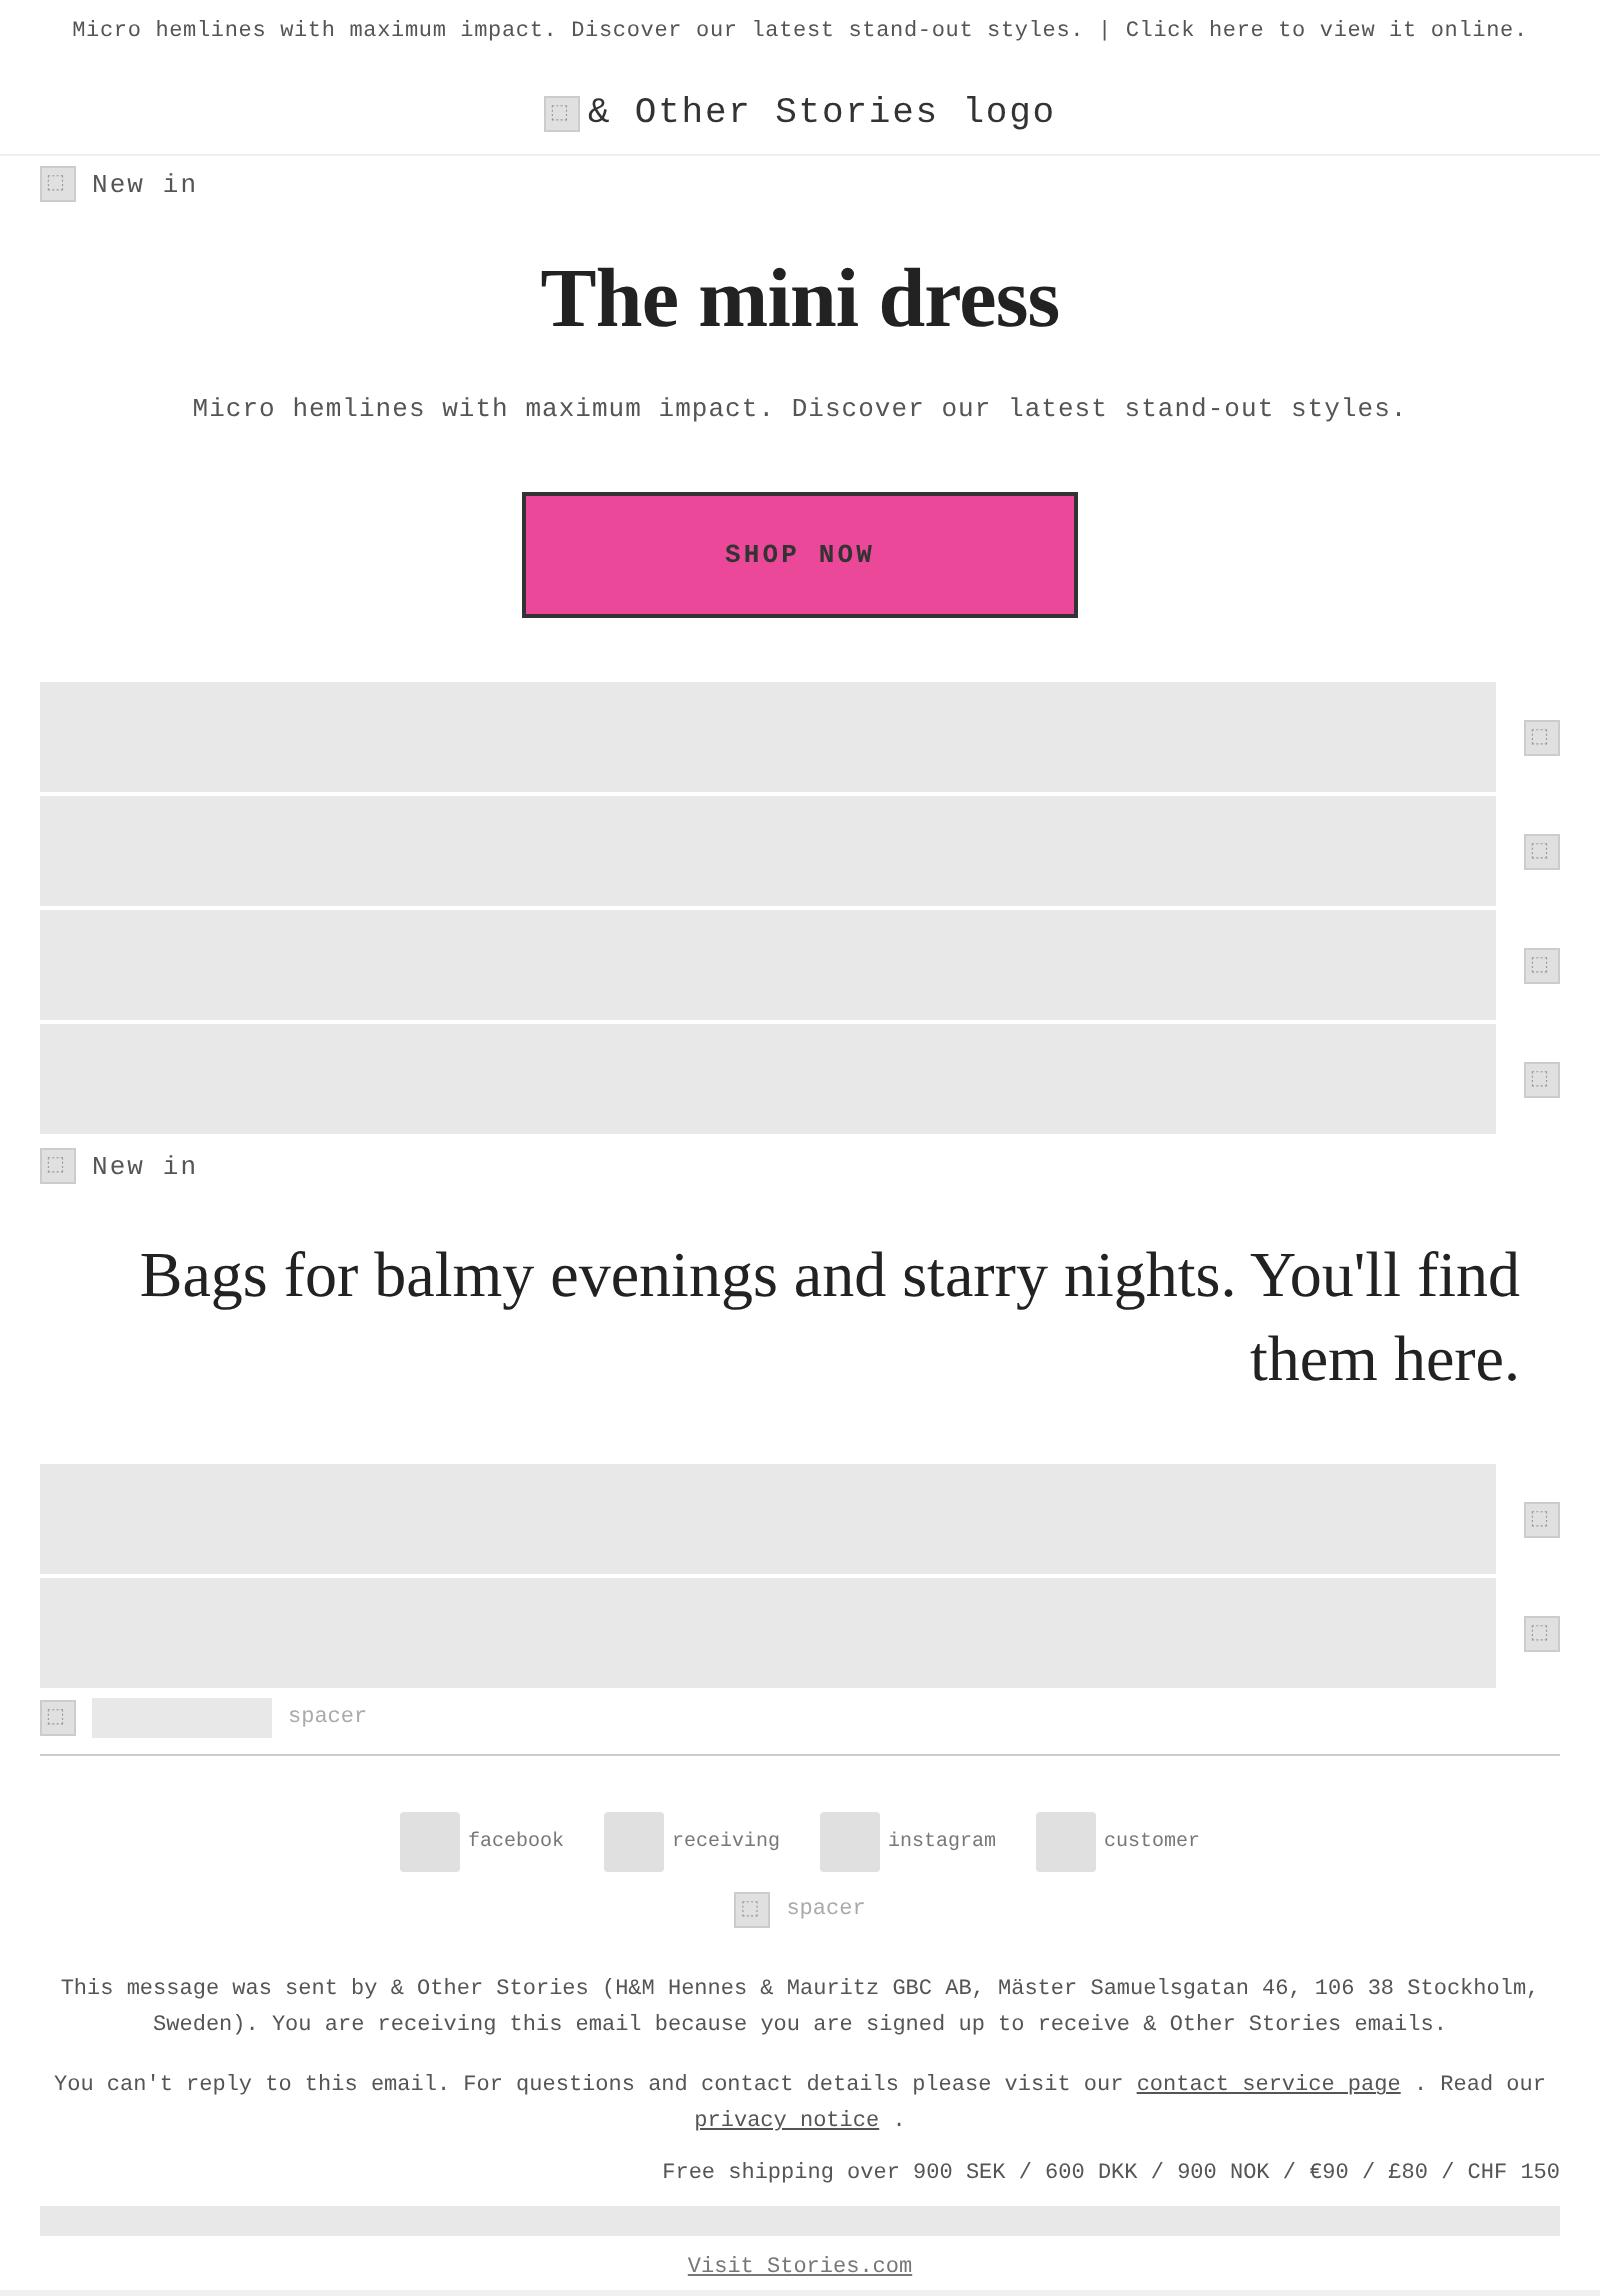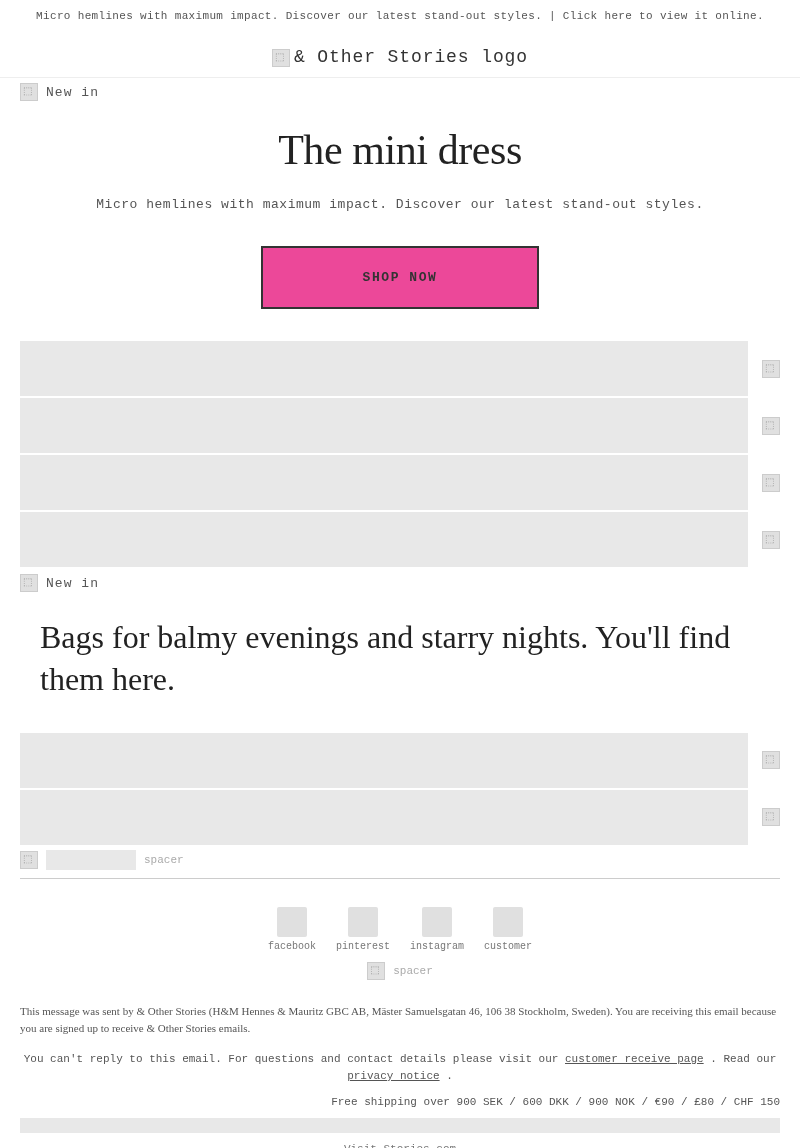--- a/index.html
+++ b/index.html
@@ -40,21 +40,21 @@
       color: #555;
       margin-left: 10px;
     }
     .hero-section {
       text-align: center;
       padding: 20px 60px 30px;
     }
     .hero-title {
       font-family: Georgia, serif;
       font-size: 42px;
-      font-weight: normal;
+      font-weight: bold;
       color: #222;
       margin-bottom: 20px;
       letter-spacing: -0.01em;
     }
     .hero-subtitle {
       font-family: 'Courier New', monospace;
       font-size: 13px;
       line-height: 1.7;
       color: #555;
       letter-spacing: 0.04em;
@@ -67,21 +67,21 @@
       font-family: 'Courier New', monospace;
       font-size: 13px;
       font-weight: bold;
       letter-spacing: 0.12em;
       color: #333;
       text-decoration: none;
       cursor: pointer;
       background: #ec4899;
     }
     .bags-section {
-      text-align: left;
+      text-align: right;
       padding: 20px 40px 30px;
     }
     .bags-title {
       font-family: Georgia, serif;
       font-size: 32px;
       font-weight: normal;
       color: #222;
       line-height: 1.3;
     }
     .img-row {
@@ -120,21 +120,21 @@
       padding: 10px 20px;
     }
     .social-icons {
       display: flex;
       justify-content: center;
       gap: 20px;
       margin: 10px 0;
     }
     .social-icon-item {
       display: flex;
-      flex-direction: column;
+      flex-direction: row;
       align-items: center;
       gap: 4px;
     }
     .social-icon-placeholder {
       width: 30px;
       height: 30px;
       background: #e0e0e0;
       border-radius: 2px;
     }
     .social-label {
@@ -143,26 +143,26 @@
       color: #777;
     }
     .footer-spacer {
       display: flex;
       align-items: center;
       justify-content: center;
       gap: 8px;
       margin: 5px 20px;
     }
     .footer-text {
-      font-family: Liberation Serif, serif;
+      font-family: Liberation Mono, monospace;
       font-size: 11px;
       line-height: 1.6;
       color: #555;
       padding: 8px 20px;
-      text-align: left;
+      text-align: center;
     }
     .footer-links {
       text-align: center;
       padding: 5px 20px;
       font-family: 'Courier New', monospace;
       font-size: 11px;
       line-height: 1.6;
       color: #555;
     }
     .footer-links a {
@@ -302,21 +302,21 @@
   <hr class="divider-line">
 
   <div class="social-section">
     <div class="social-icons">
       <div class="social-icon-item">
         <div class="social-icon-placeholder"></div>
         <span class="social-label">facebook</span>
       </div>
       <div class="social-icon-item">
         <div class="social-icon-placeholder"></div>
-        <span class="social-label">pinterest</span>
+        <span class="social-label">receiving</span>
       </div>
       <div class="social-icon-item">
         <div class="social-icon-placeholder"></div>
         <span class="social-label">instagram</span>
       </div>
       <div class="social-icon-item">
         <div class="social-icon-placeholder"></div>
         <span class="social-label">customer</span>
       </div>
     </div>
@@ -326,21 +326,21 @@
       <span class="spacer-text">spacer</span>
     </div>
   </div>
 
   <div class="footer-text">
     <span>This message was sent by &amp; Other Stories (H&amp;M Hennes &amp; Mauritz GBC AB, Mäster Samuelsgatan 46, 106 38 Stockholm, Sweden). You are receiving this email because you are signed up to receive &amp; Other Stories emails.</span>
   </div>
 
   <div class="footer-links">
     <span>You can't reply to this email. For questions and contact details please visit our</span>
-    <a href="#">customer receive page</a>
+    <a href="#">contact service page</a>
     <span>. Read our</span>
     <a href="#">privacy notice</a>
     <span>.</span>
   </div>
 
   <div class="shipping-text">
     <span>Free shipping over 900 SEK / 600 DKK / 900 NOK / €90 / £80 / CHF 150</span>
   </div>
 
   <div class="bottom-bar"></div>

